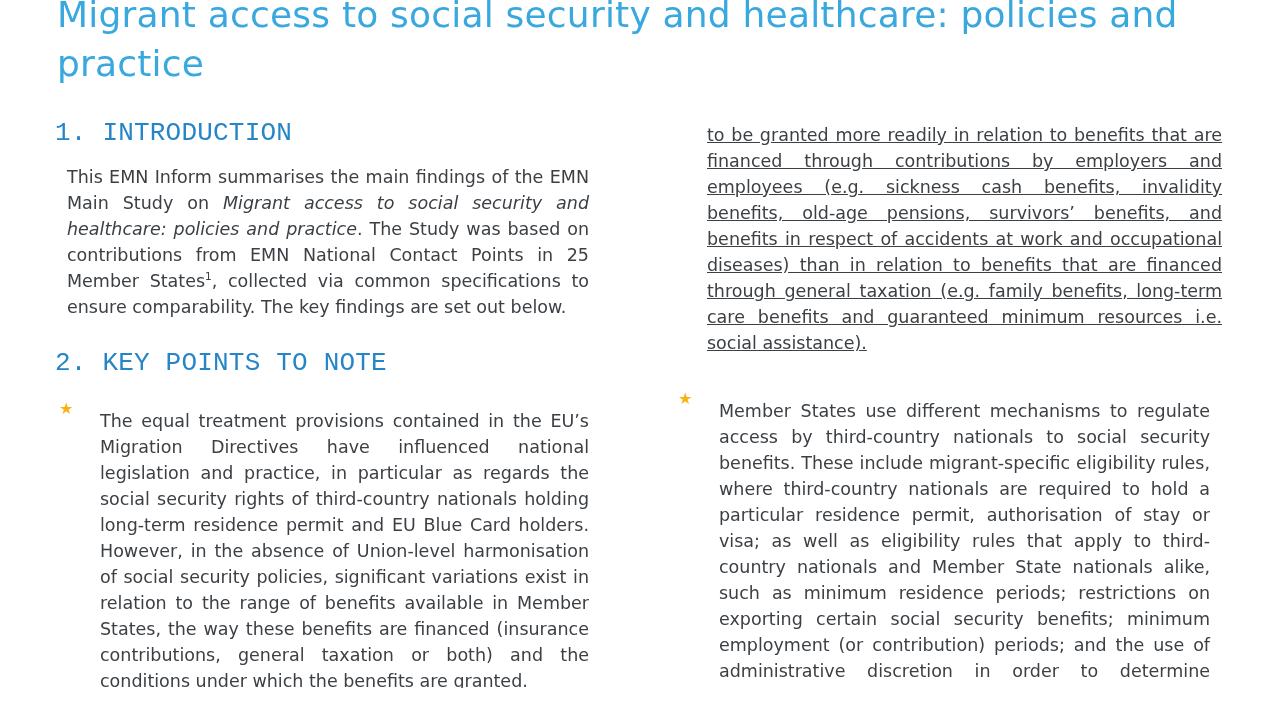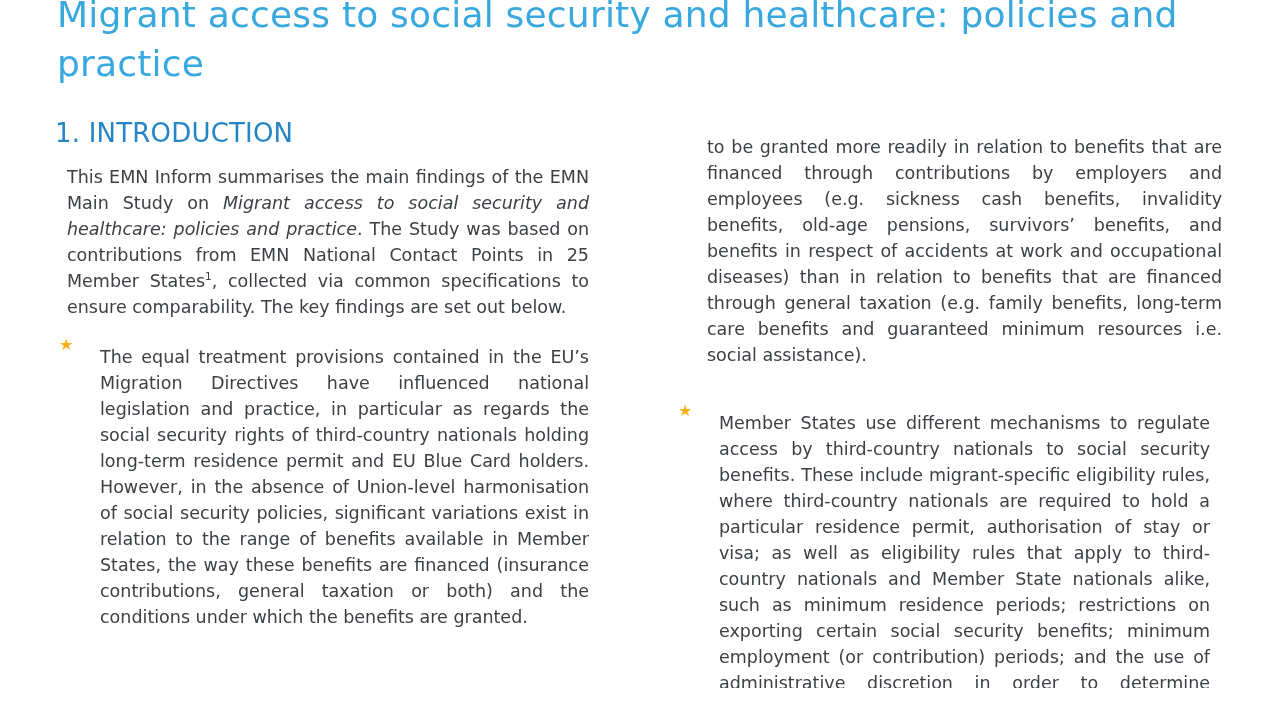--- a/index.html
+++ b/index.html
@@ -36,30 +36,31 @@
   }
   .col.left  { width: 546px; margin-right: 73px; }
   .col.right { width: 548px; }
   h2.sec {
     margin: 0 0 16px 0;
     font-size: 26px;
     line-height: 30px;
     font-weight: 400;
     letter-spacing: 0.2px;
     color: var(--heading-blue, #2585c6);
+    font-family: Liberation Mono, monospace;
   }
   h2.sec.second { margin: 28px 0 18px 0; }
   p.body {
     margin: 12px;
     font-size: 17.5px;
     line-height: 26px;
     text-align: justify;
     color: var(--body-text, #3c4045);
   }
-  p.cont { margin: 16px 0 30px 33px; }
+  p.cont { margin: 4px 0 30px 33px; text-decoration: underline; }
   .bullet { display: flex; align-items: flex-start; }
   .bullet .star {
     flex: 0 0 33px;
     box-sizing: border-box;
     padding-left: 4px;
     font-size: 16px;
     line-height: 25px;
     color: var(--star-gold, #f9b215);
   }
   .bullet p.body { flex: 1; min-width: 0; }
@@ -78,20 +79,21 @@
 
   <h1 class="doc-title">Migrant access to social security and healthcare: policies and practice</h1>
 
   <div class="columns">
 
     <section class="col left">
       <h2 class="sec">1. INTRODUCTION</h2>
 
       <p class="body">This EMN Inform summarises the main findings of the EMN Main Study on <i>Migrant access to social security and healthcare: policies and practice</i>. The Study was based on contributions from EMN National Contact Points in 25 Member States<sup>1</sup>, collected via common specifications to ensure comparability. The key findings are set out below.</p>
 
+      <h2 class="sec second">2. KEY POINTS TO NOTE</h2>
 
       <div class="bullet">
         <span class="star">★</span>
         <p class="body">The <b>equal treatment provisions</b> contained in the EU’s Migration Directives have influenced national legislation and practice, in particular as regards the social security rights of third-country nationals holding long-term residence permit and EU Blue Card holders. However, in the absence of Union-level harmonisation of social security policies, <b>significant variations</b> exist in relation to the range of benefits available in Member States, the way these benefits are financed (insurance contributions, general taxation or both) and the conditions under which the benefits are granted.</p>
       </div>
     </section>
 
     <section class="col right">
       <p class="body cont">to be granted more readily in relation to benefits that are financed through contributions by employers and employees (e.g. sickness cash benefits, invalidity benefits, old-age pensions, survivors’ benefits, and benefits in respect of accidents at work and occupational diseases) than in relation to benefits that are financed through general taxation (e.g. family benefits, long-term care benefits and guaranteed minimum resources i.e. social assistance).</p>
 

